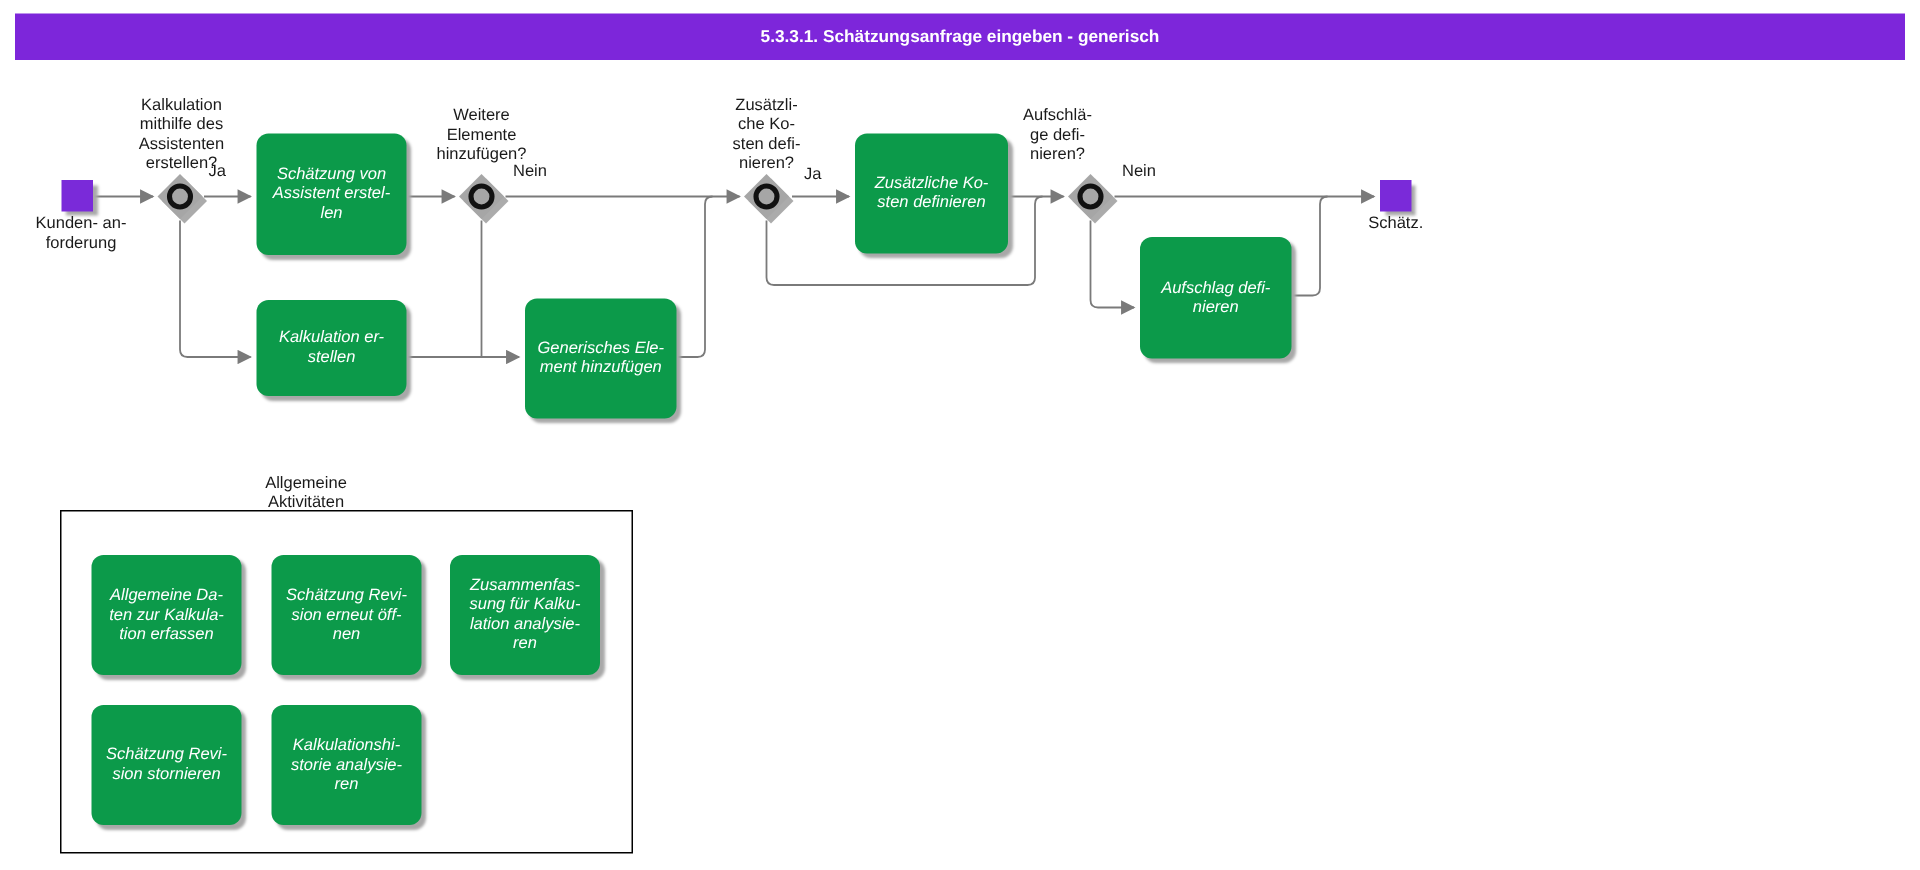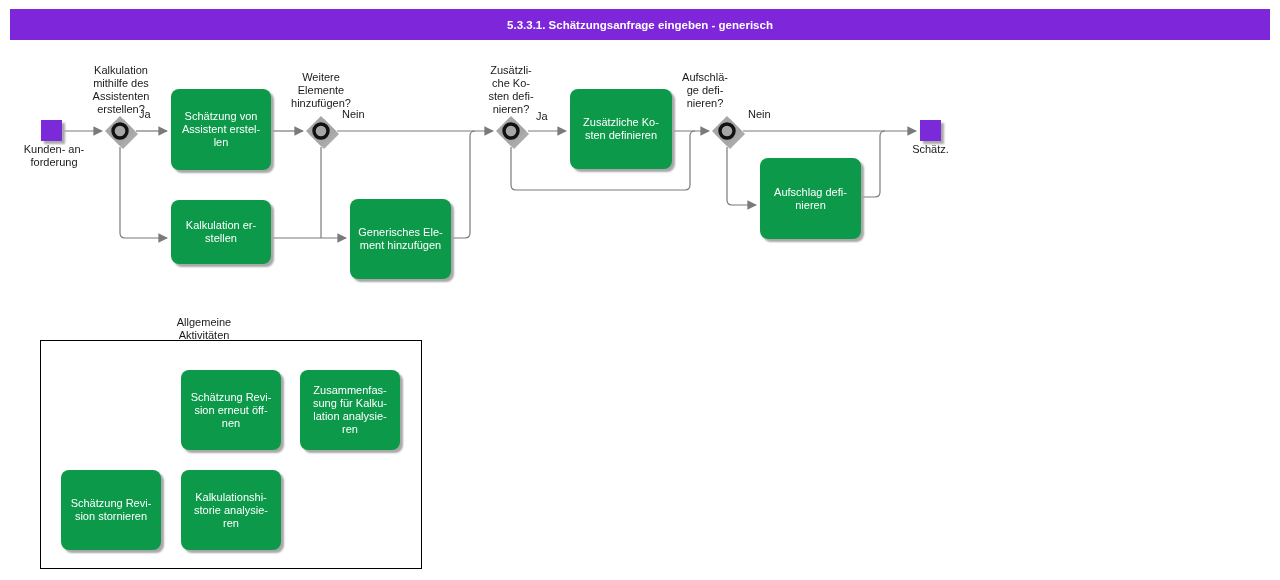--- a/index.html
+++ b/index.html
@@ -12,21 +12,21 @@
     position:absolute; left:10px; top:9px; width:1260px; height:31px;
     background:#7d26da; color:#ffffff; font-size:11.5px; font-weight:bold;
     display:flex; align-items:center; justify-content:center;
   }
   .wires { position:absolute; left:0; top:0; z-index:1; }
   .node, .label, .qlabel, .branch { position:absolute; }
   .activity {
     position:absolute; z-index:2; background:#0c9a4a; border-radius:8px;
     box-shadow:3px 3px 2px #a8a8a8; color:#ffffff; font-size:11px; line-height:13px;
     display:flex; align-items:center; justify-content:center; text-align:center;
-    white-space:pre-line; padding:2px; cursor:default;
+    white-space:pre-line; padding:2px; cursor:default;font-style:italic;
   }
   .event {
     position:absolute; z-index:2; width:21px; height:21px; background:#7a2ad9;
     box-shadow:3px 3px 2px #a8a8a8;
   }
   .label, .qlabel, .branch {
     z-index:3; font-size:11px; line-height:13px; text-align:center; white-space:pre-line;
   }
   .branch { text-align:left; }
   .groupbox {
@@ -131,20 +131,23 @@
 sten definieren</div>
   <div class="activity" style="left:350px; top:199px; width:101px; height:80px;">Generisches Ele-
 ment hinzufügen</div>
   <div class="activity" style="left:760px; top:158px; width:101px; height:81px;">Aufschlag defi-
 nieren</div>
 
   <div class="grouplabel">Allgemeine
 Aktivitäten</div>
   <div class="groupbox"></div>
 
+  <div class="activity" style="left:61px; top:370px; width:100px; height:80px;">Allgemeine Da-
+ten zur Kalkula-
+tion erfassen</div>
   <div class="activity" style="left:181px; top:370px; width:100px; height:80px;">Schätzung Revi-
 sion erneut öff-
 nen</div>
   <div class="activity" style="left:300px; top:370px; width:100px; height:80px;">Zusammenfas-
 sung für Kalku-
 lation analysie-
 ren</div>
   <div class="activity" style="left:61px; top:470px; width:100px; height:80px;">Schätzung Revi-
 sion stornieren</div>
   <div class="activity" style="left:181px; top:470px; width:100px; height:80px;">Kalkulationshi-

